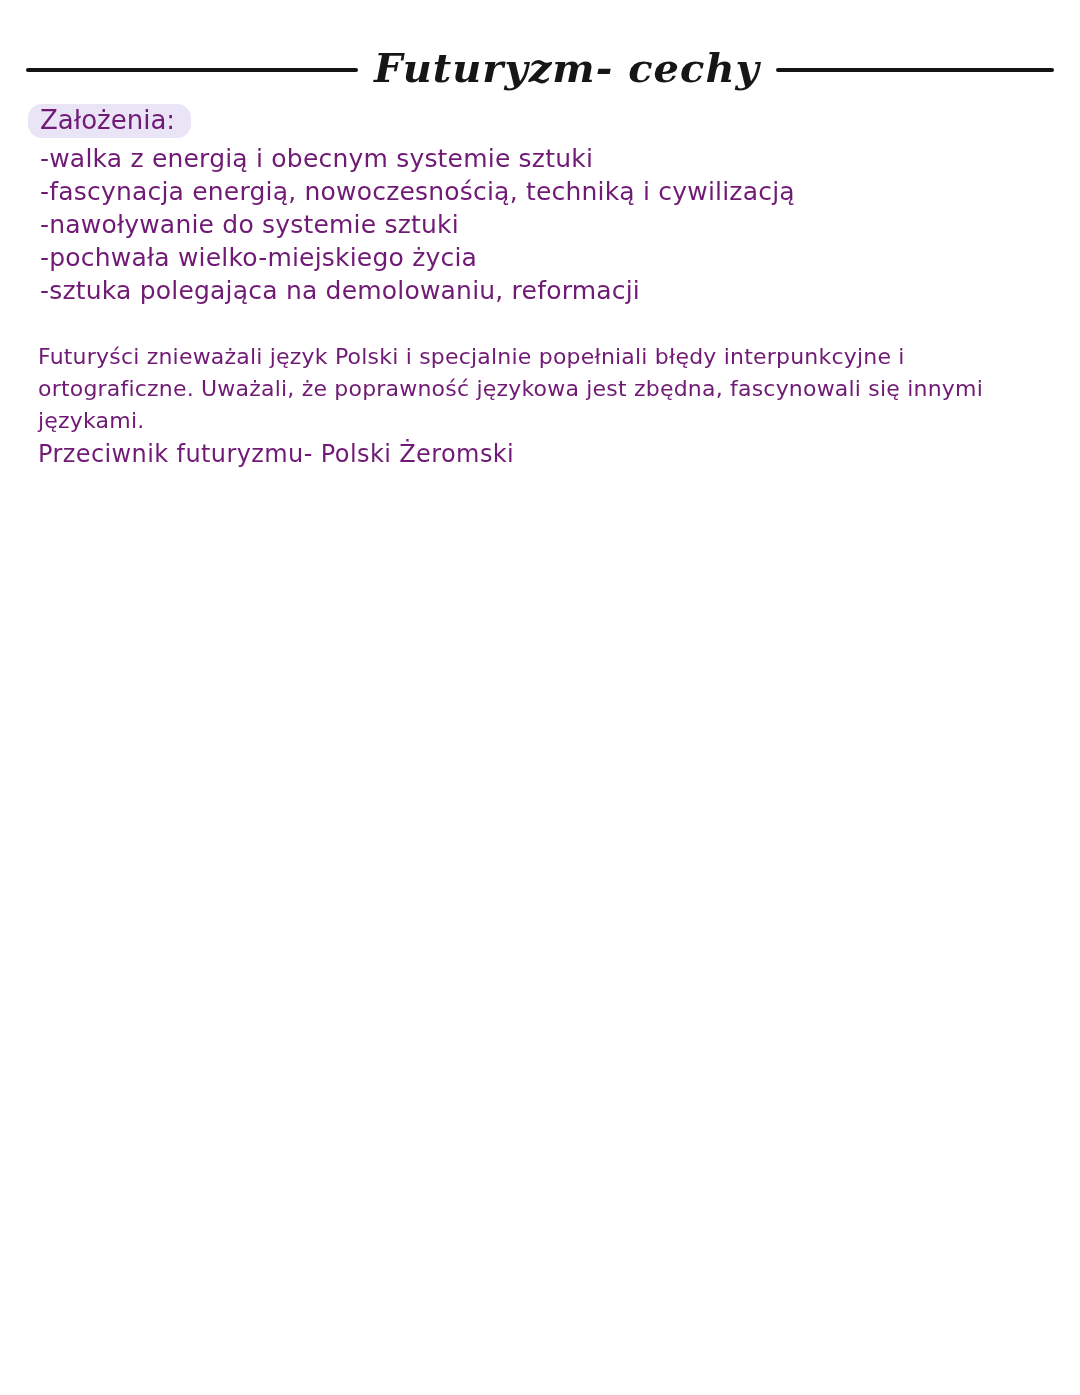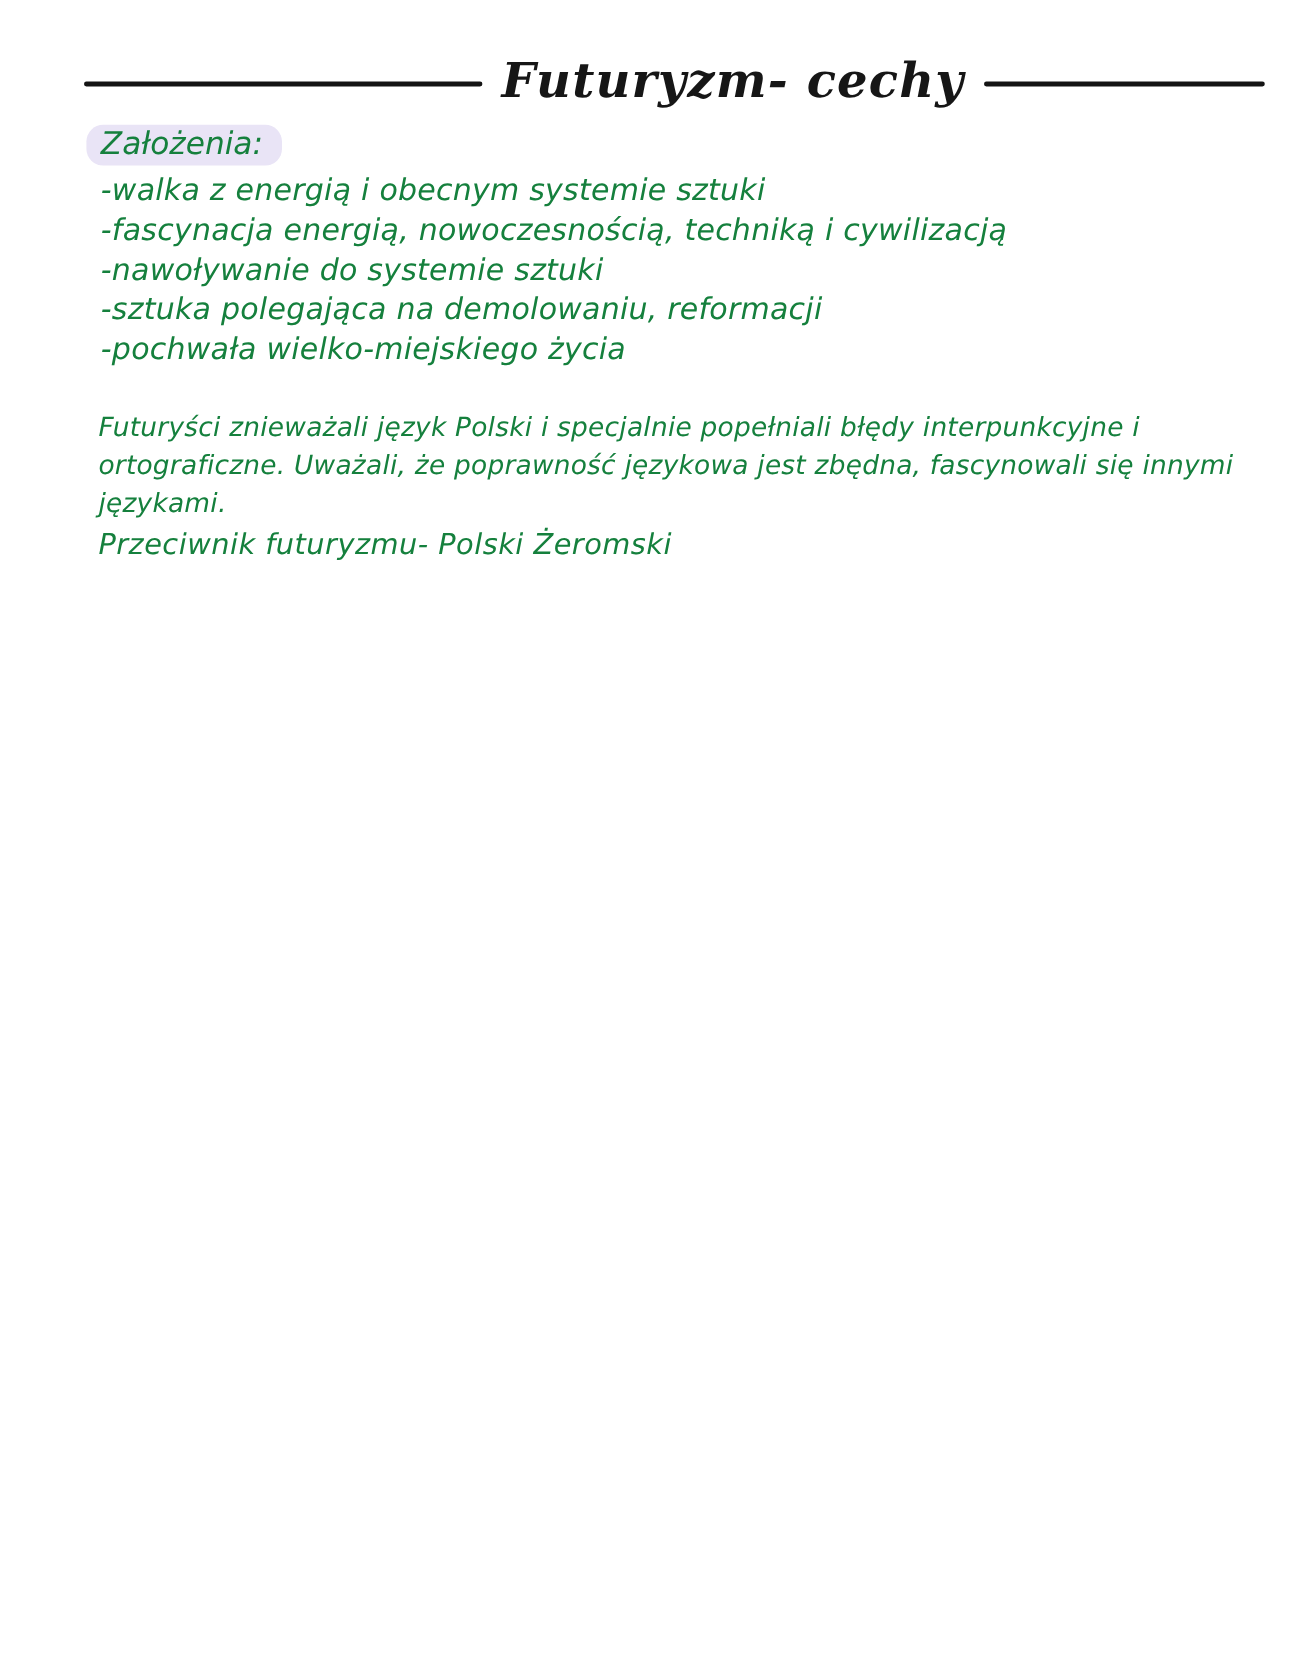--- a/index.html
+++ b/index.html
@@ -11,21 +11,20 @@
 
   .page {
     position: relative;
     width: 1080px;
     height: 1395px;
     margin: 0 auto;
     background: #ffffff;
     color: #161616;
     font-family: "DejaVu Sans", sans-serif;
     overflow: hidden;
-    padding-left: 44px;
   }
 
   
   .title-row {
     display: flex;
     align-items: center;
     padding: 0 26px;
     margin-top: 46px;
     height: 48px;
   }
@@ -44,22 +43,21 @@
     letter-spacing: 1px;
     line-height: 1;
     margin: 0 16px;
     white-space: nowrap;
     transform: translateY(-2px);
   }
 
   
   .hand {
     font-family: "DejaVu Sans", sans-serif;
-    font-style: italic;
-    color: #15803d;
+    color: #701a75;
   }
 
   
   .section-row {
     margin: 10px 0 0 28px;
   }
   .section-label {
     display: inline-block;
     font-size: 26px;
     font-weight: 500;
@@ -111,22 +109,22 @@
   </header>
 
   <div class="section-row">
     <span class="section-label hand">Założenia:</span>
   </div>
 
   <ul class="items hand">
     <li>-walka z energią i obecnym systemie sztuki</li>
     <li>-fascynacja energią, nowoczesnością, techniką i cywilizacją</li>
     <li>-nawoływanie do systemie sztuki</li>
+    <li>-pochwała wielko-miejskiego życia</li>
     <li>-sztuka polegająca na demolowaniu, reformacji</li>
-    <li>-pochwała wielko-miejskiego życia</li>
   </ul>
 
   <div class="paragraph hand">
     <div class="pline">Futuryści znieważali język Polski i specjalnie popełniali błędy interpunkcyjne i</div>
     <div class="pline">ortograficzne. Uważali, że poprawność językowa jest zbędna, fascynowali się innymi</div>
     <div class="pline">językami.</div>
   </div>
 
   <div class="note-line hand">Przeciwnik futuryzmu- Polski Żeromski</div>
 

